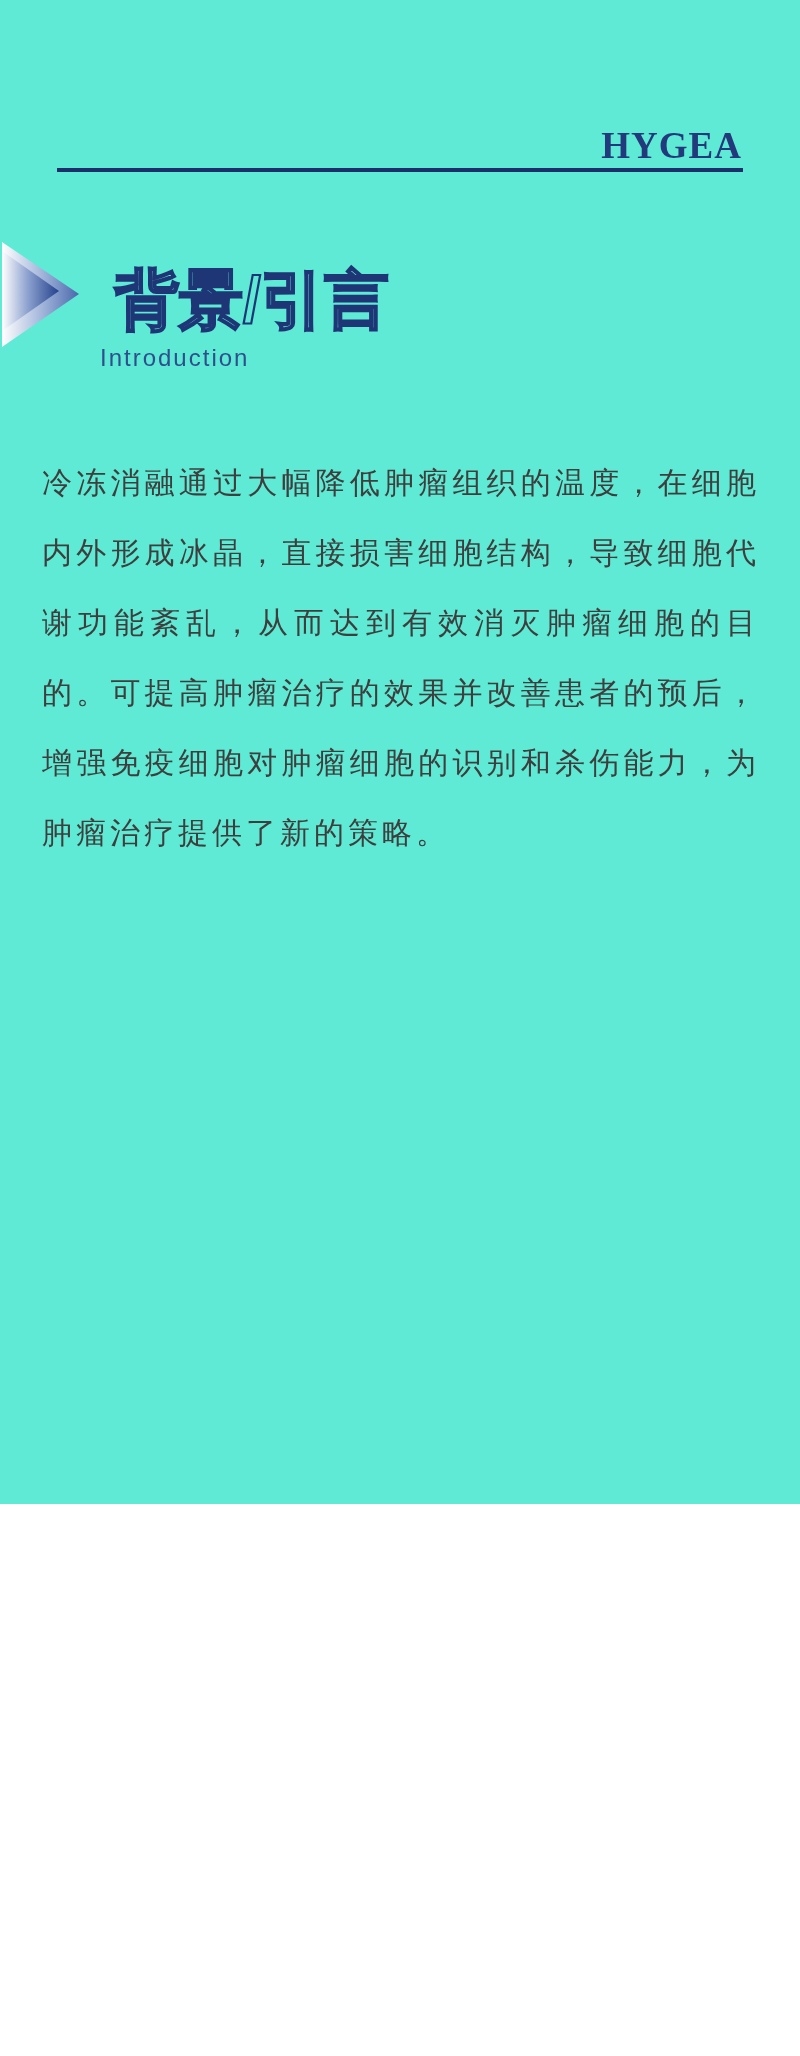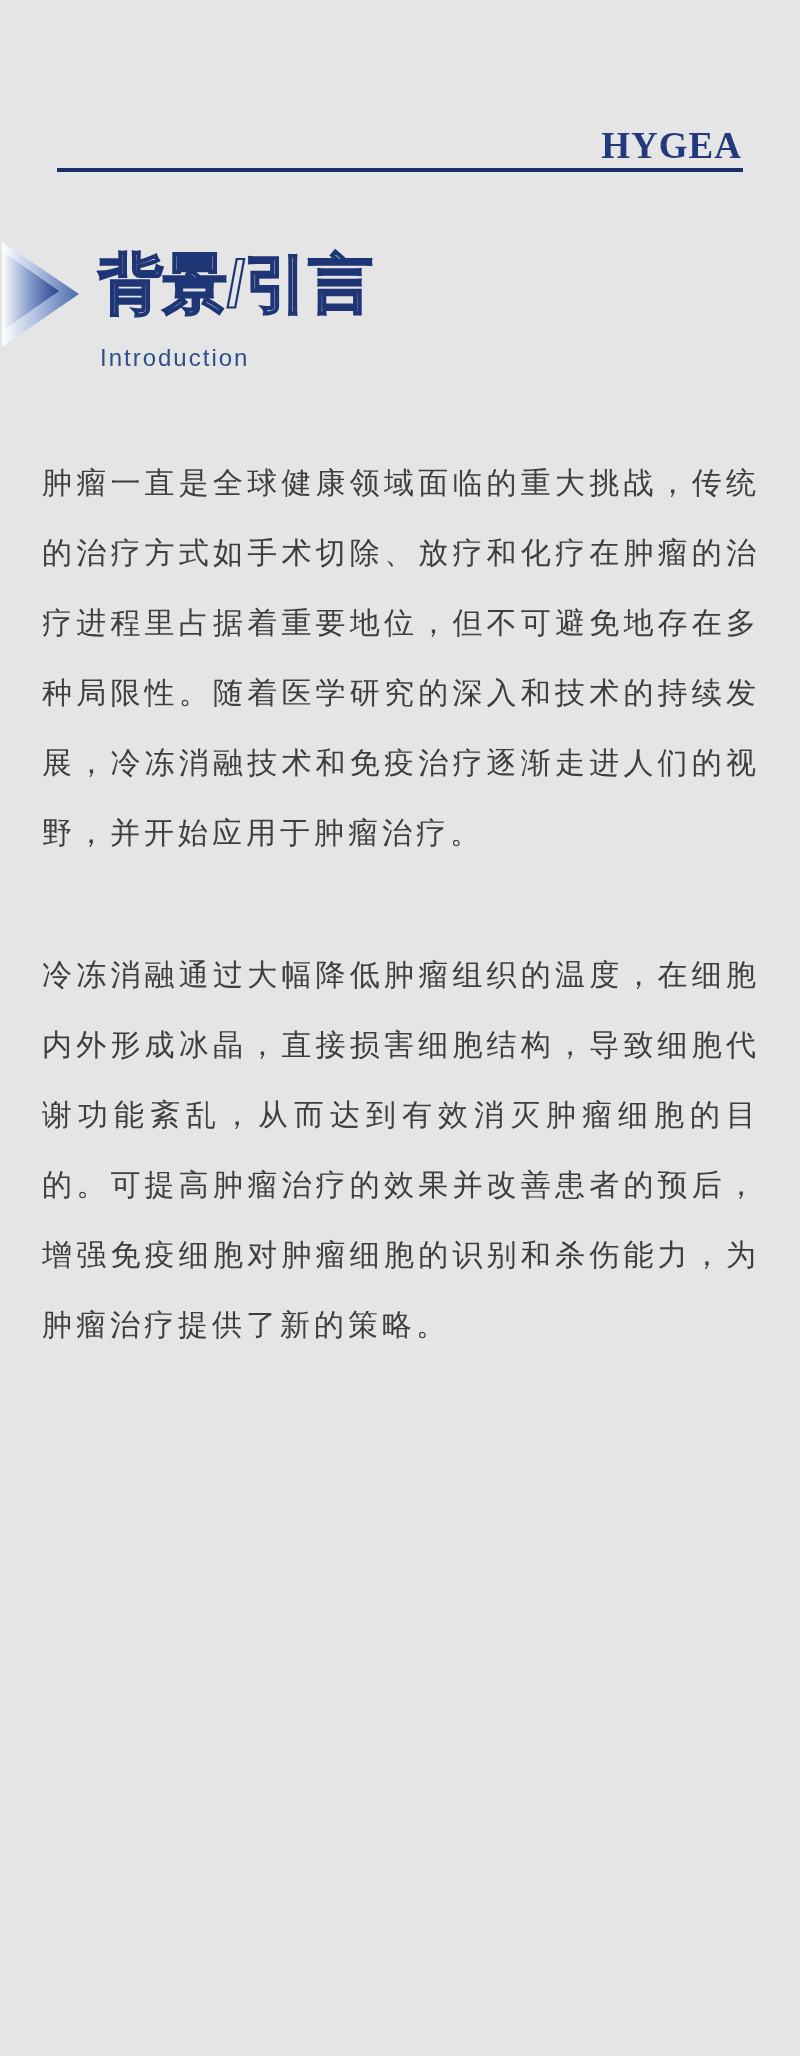--- a/index.html
+++ b/index.html
@@ -1,20 +1,20 @@
 <!DOCTYPE html>
 <html style="--brand-navy: #223A7C; --divider-navy: #1B2F6B; --title-outline: #1E3576; --subtitle-blue: #2E4F8C; --body-text: #3E3E3E; --arrow-dark: #24418D; --arrow-mid: #4A68AC; --arrow-light: #FFFFFF;"><head>
 <meta charset="utf-8">
 <style>
   html, body { margin: 0; padding: 0; background: #ffffff; }
   .page {
     position: relative;
     width: 800px;
-    height: 2056px;
-    background: #e5e5e5;
+    height: 1504px;
+    background: #5eead4;
     overflow: hidden;
     font-family: "Liberation Sans", sans-serif;
   }
   .brand {
     position: absolute;
     top: 127px;
     right: 58px;
     font-family: "Liberation Serif", serif;
     font-weight: bold;
     font-size: 37px;
@@ -34,21 +34,21 @@
     position: absolute;
     top: 240px;
     left: 0;
     width: 80px;
     height: 110px;
   }
   .section-title {
     position: absolute;
     top: 246px;
     left: 99px;
-    margin: 0;
+    margin: 16px;
     font-size: 64px;
     font-weight: 800;
     line-height: 1.2;
     white-space: nowrap;
     color: transparent;
     -webkit-text-stroke: 2.2px var(--title-outline, #1e3576);
   }
   .section-subtitle {
     position: absolute;
     top: 344px;
@@ -98,17 +98,16 @@
     </defs>
     <polygon points="2,2 79,54 2,107" fill="url(#gradBack)"></polygon>
     <polygon points="2,11 59,51 2,91" fill="url(#gradFront)"></polygon>
   </svg>
 
   <h1 class="section-title">背景/引言</h1>
 
   <div class="section-subtitle">Introduction</div>
 
   <div class="article">
-    <p>肿瘤一直是全球健康领域面临的重大挑战，传统的治疗方式如手术切除、放疗和化疗在肿瘤的治疗进程里占据着重要地位，但不可避免地存在多种局限性。随着医学研究的深入和技术的持续发展，冷冻消融技术和免疫治疗逐渐走进人们的视野，并开始应用于肿瘤治疗。</p>
     <p>冷冻消融通过大幅降低肿瘤组织的温度，在细胞内外形成冰晶，直接损害细胞结构，导致细胞代谢功能紊乱，从而达到有效消灭肿瘤细胞的目的。可提高肿瘤治疗的效果并改善患者的预后，增强免疫细胞对肿瘤细胞的识别和杀伤能力，为肿瘤治疗提供了新的策略。</p>
   </div>
 
 </div>
 
 </body></html>

